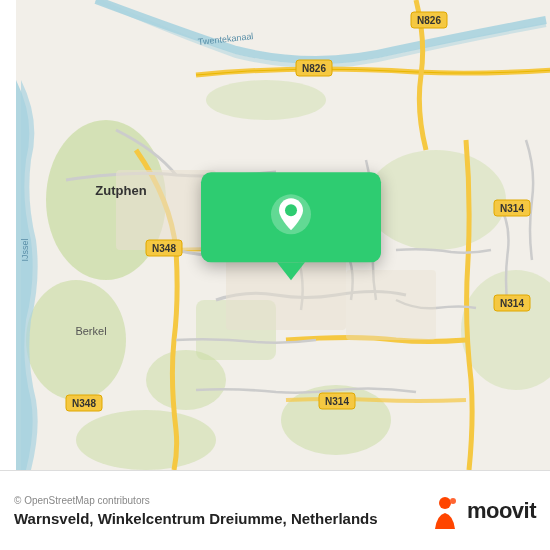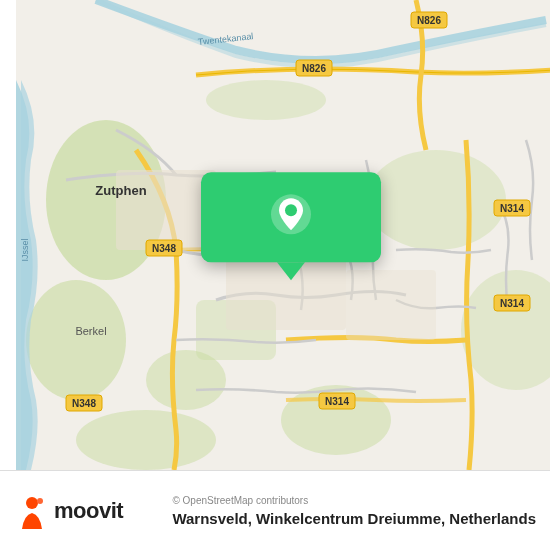--- a/index.html
+++ b/index.html
@@ -217,27 +217,27 @@
         <circle cx="22" cy="22" r="20" fill="white" opacity="0.25"></circle>
         <path d="M22 6 C15.4 6 10 11.4 10 18 C10 26 22 38 22 38 C22 38 34 26 34 18 C34 11.4 28.6 6 22 6 Z" fill="white"></path>
         <circle cx="22" cy="18" r="6" fill="#2ecc71"></circle>
       </svg>
     </div>
     <div id="popup-tail"></div>
   </div>
 </div>
 
 <div id="footer">
+  <div id="footer-left">
+    <span id="attribution">© OpenStreetMap contributors</span>
+    <span id="location-name">Warnsveld, Winkelcentrum Dreiumme, Netherlands</span>
+  </div>
   <div id="moovit-logo">
     <svg id="moovit-icon" viewBox="0 0 36 36" xmlns="http://www.w3.org/2000/svg">
 
       <circle cx="18" cy="10" r="6" fill="#ff4500"></circle>
       <path d="M8 36 Q10 22 18 20 Q26 22 28 36 Z" fill="#ff4500"></path>
 
       <circle cx="26" cy="8" r="3" fill="#ff6633"></circle>
     </svg>
     <span id="moovit-wordmark">moovit</span>
   </div>
-  <div id="footer-left">
-    <span id="attribution">© OpenStreetMap contributors</span>
-    <span id="location-name">Warnsveld, Winkelcentrum Dreiumme, Netherlands</span>
-  </div>
 </div>
 
 </body></html>

